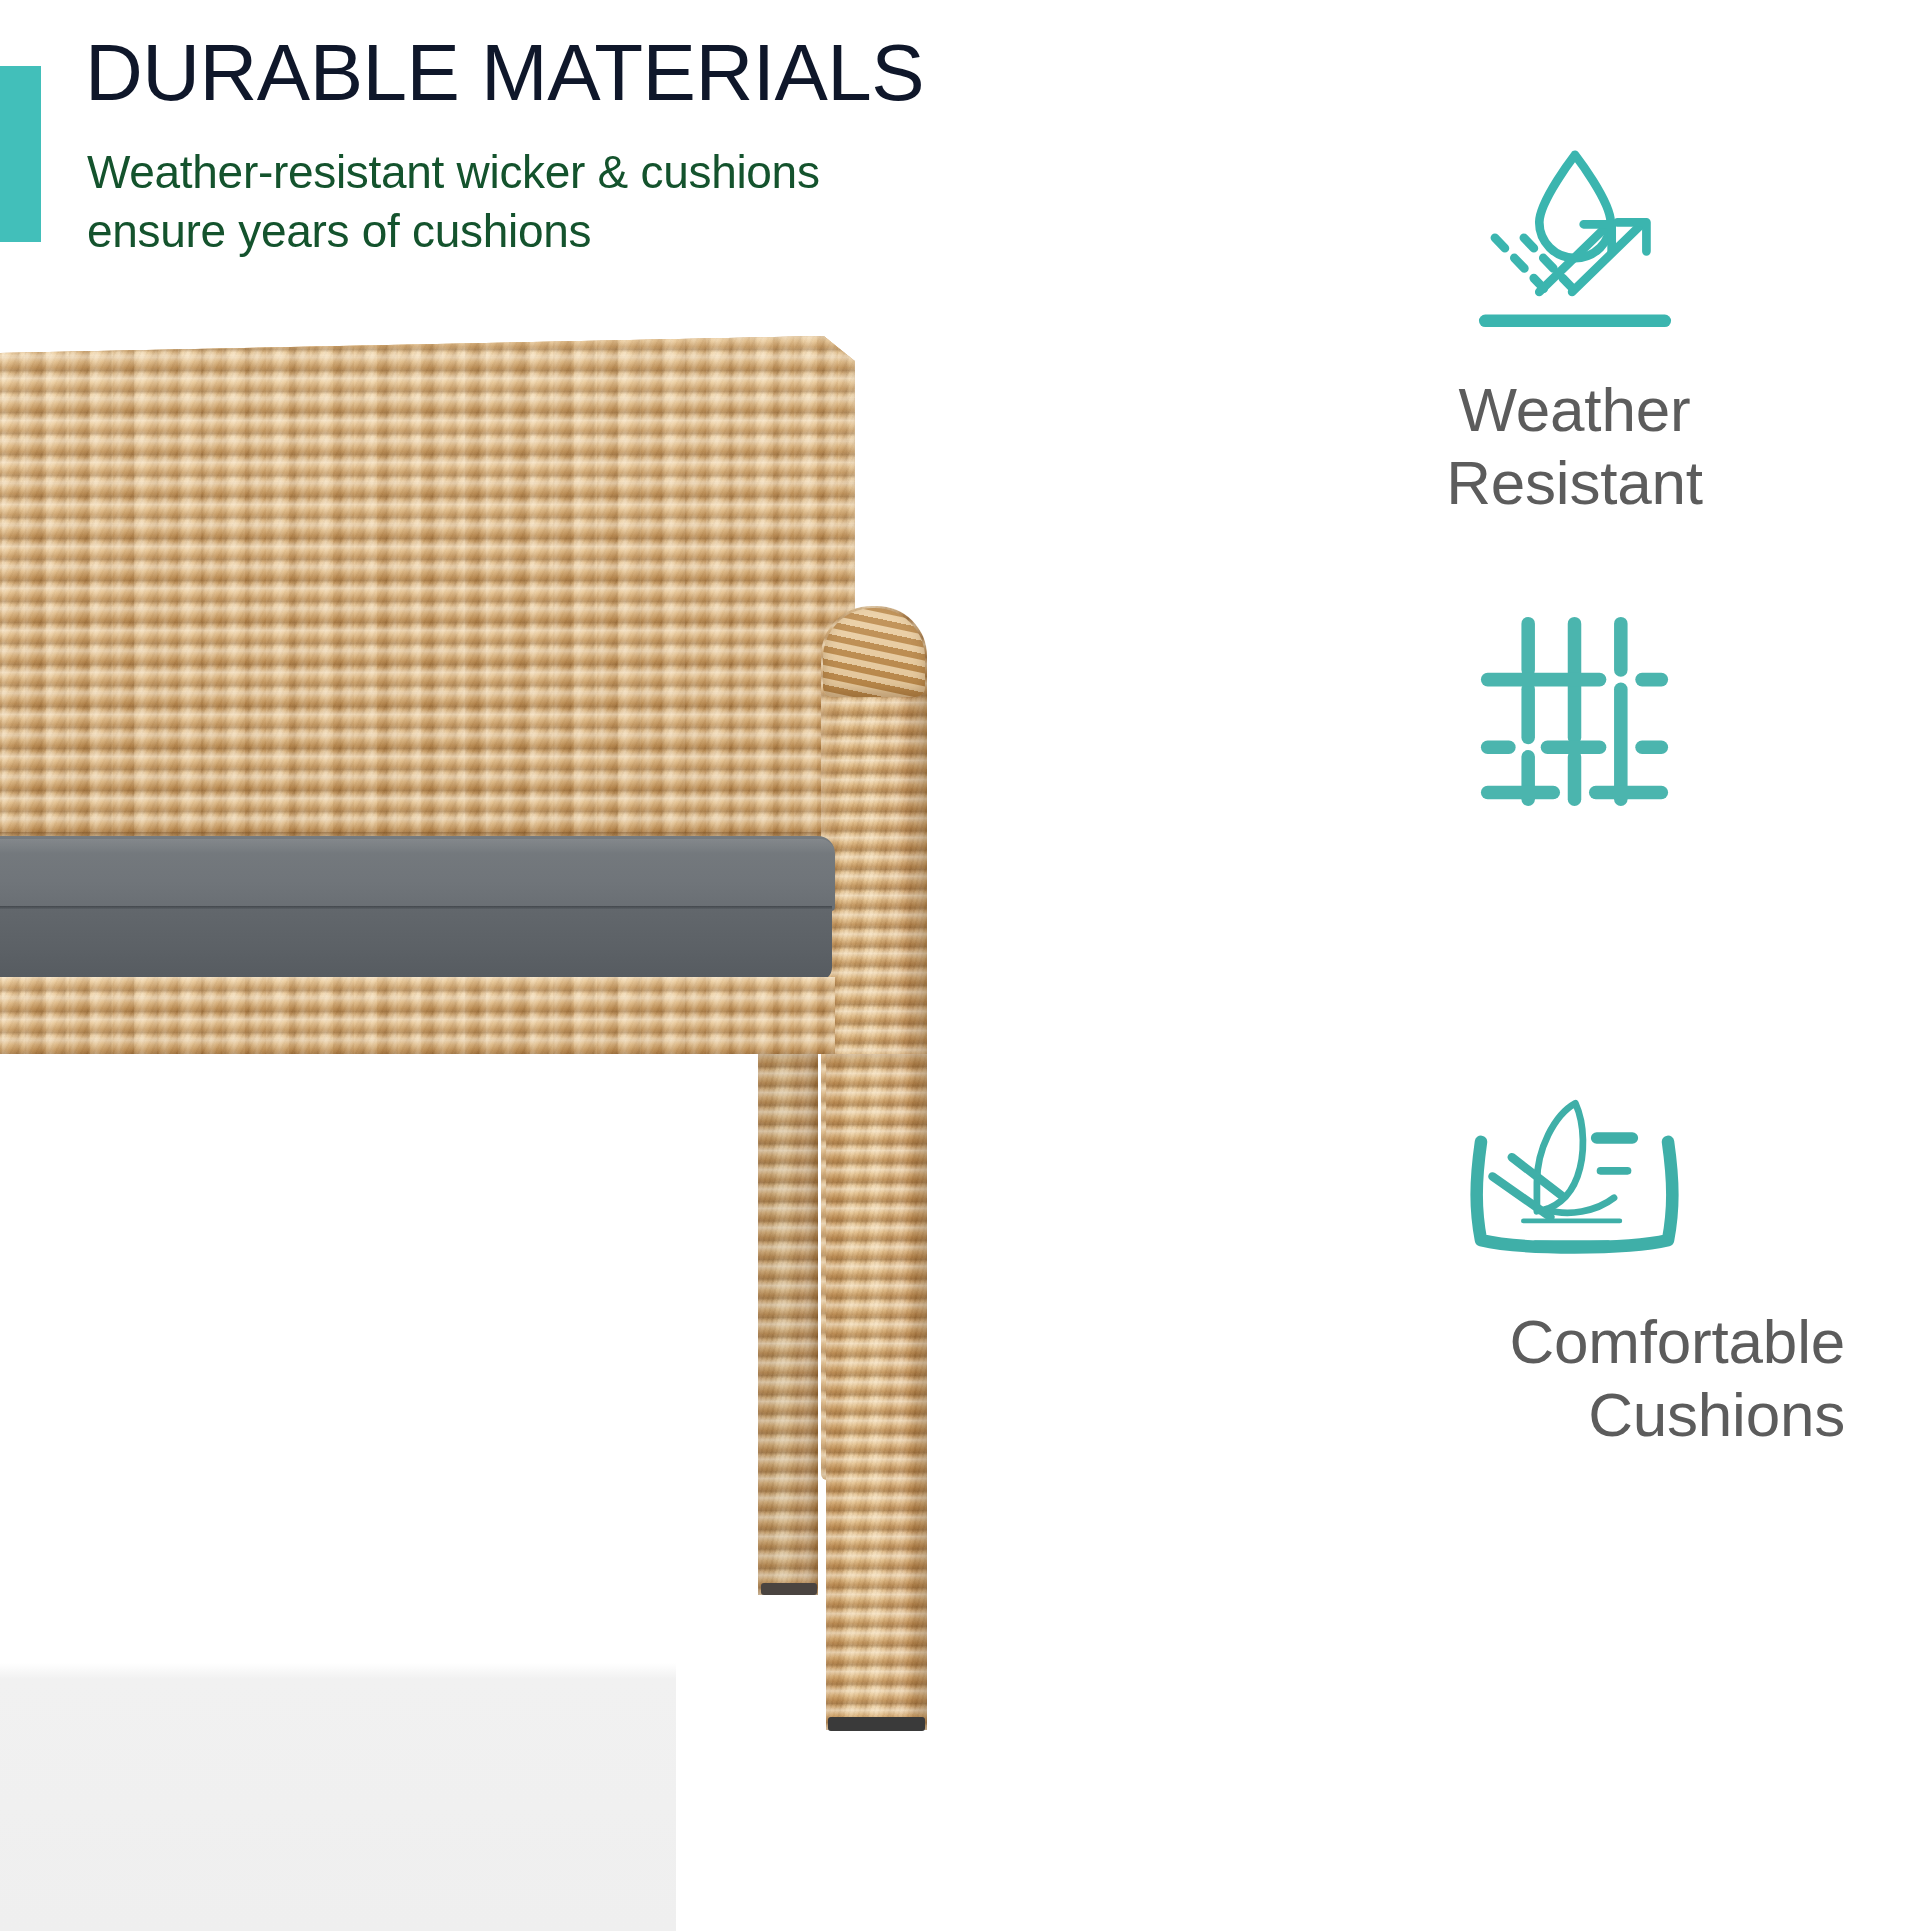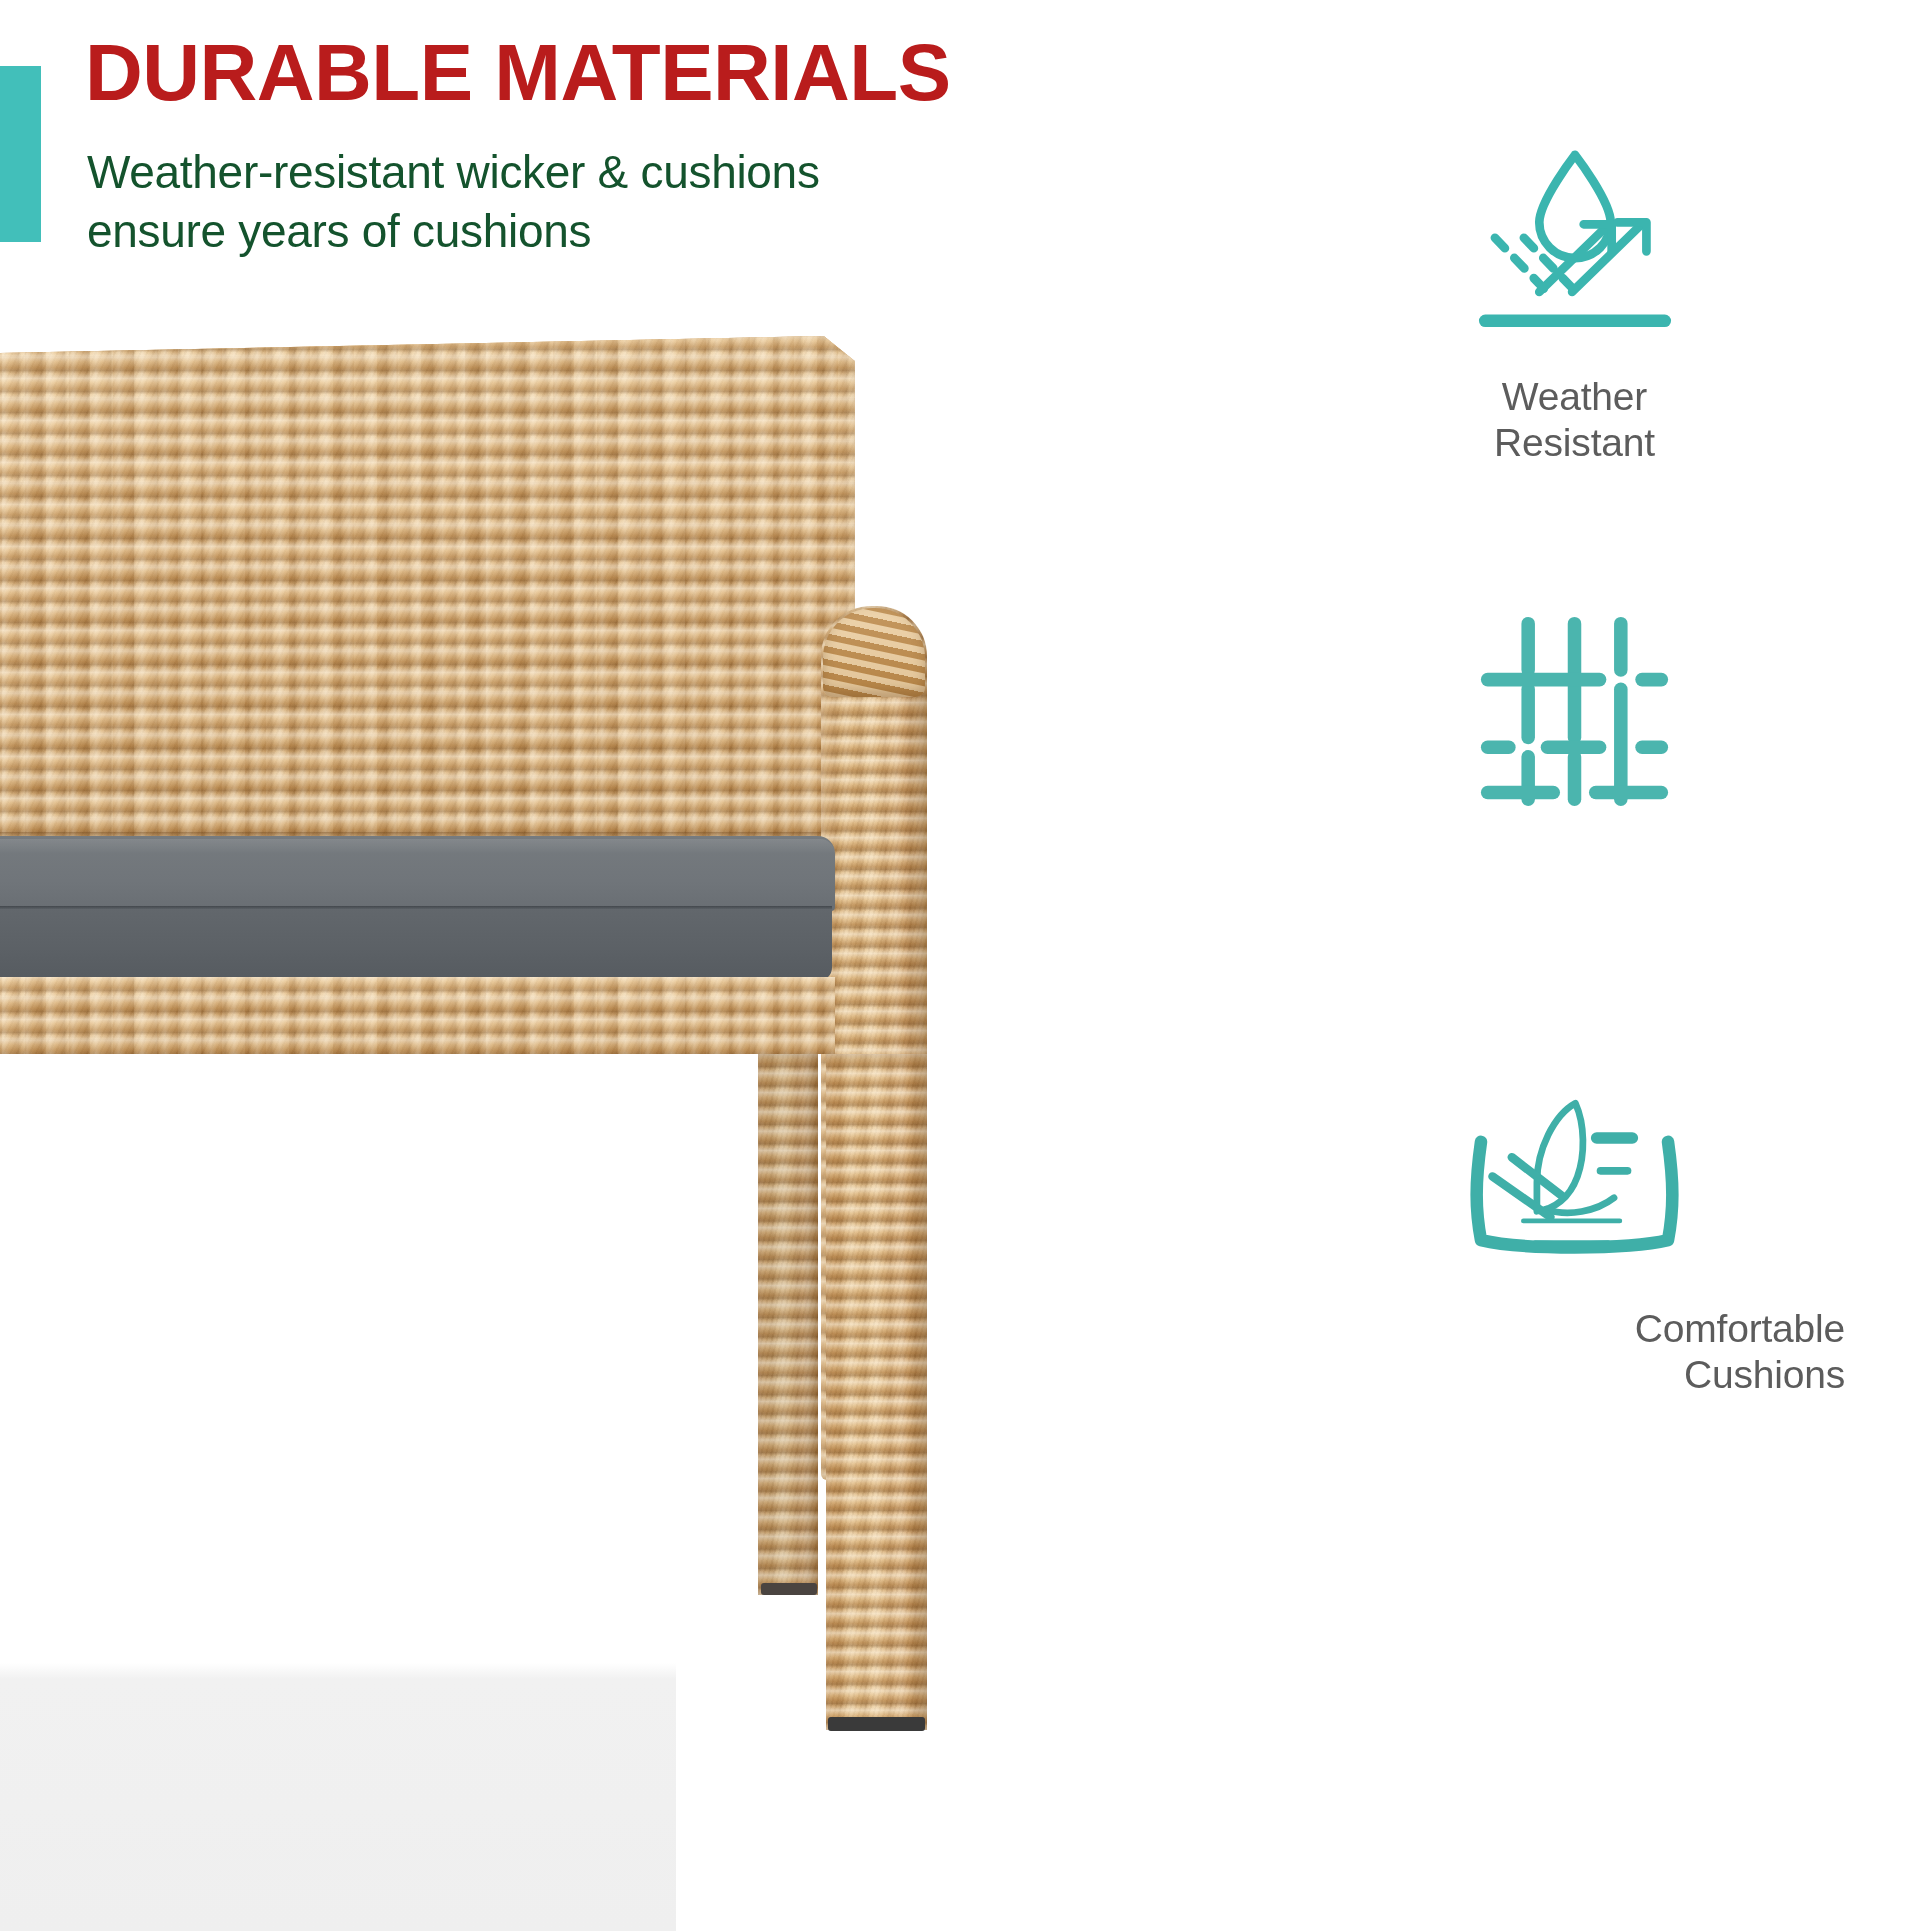--- a/index.html
+++ b/index.html
@@ -12,22 +12,22 @@
   }
 
   
   #header { position:absolute; left:0; top:0; width:1159px; height:290px; }
   #accent-bar {
     position:absolute; left:0; top:66px; width:41px; height:176px;
     background:#42BFBA;
   }
   #title {
     position:absolute; left:85px; top:33px;
-    font-size:80px; font-weight:700; letter-spacing:-0.5px;
-    color:#b91c1c; line-height:1.0; white-space:nowrap;
+    font-size:80px; font-weight:400; letter-spacing:-0.5px;
+    color:#0f172a; line-height:1.0; white-space:nowrap;
   }
   #subtitle {
     position:absolute; left:87px; top:143px;
     font-size:46px; font-weight:300; color:#14532d;
     line-height:1.28; letter-spacing:-0.3px;
   }
 
   
   #floor {
     position:absolute; left:0; top:1663px; width:676px; height:268px;
@@ -193,21 +193,21 @@
   #leg-foot-back {
     position:absolute; left:761px; top:1583px; width:56px; height:11.6px;
     background:#4A4440; border-radius:2.9px;
   }
 
   
   #features { position:absolute; left:1188px; top:0; width:743px; height:1931px; }
   .feature { position:absolute; width:541px; left:116px; text-align:center; }
   .feature-icon { height:222px; display:flex; align-items:center; justify-content:center; }
   .feature-label {
-    font-size:39px; font-weight:300; color:#5C5C5C;
+    font-size:62px; font-weight:300; color:#5C5C5C;
     line-height:1.17; letter-spacing:-0.2px; white-space:pre-line;
     margin-top:17.4px;
   }
   #feature-0 { top:135px; }
   #feature-1 { top:599px; }
   #feature-2 { top:1067px;text-align:right; }
 </style>
 </head>
 <body>
 

